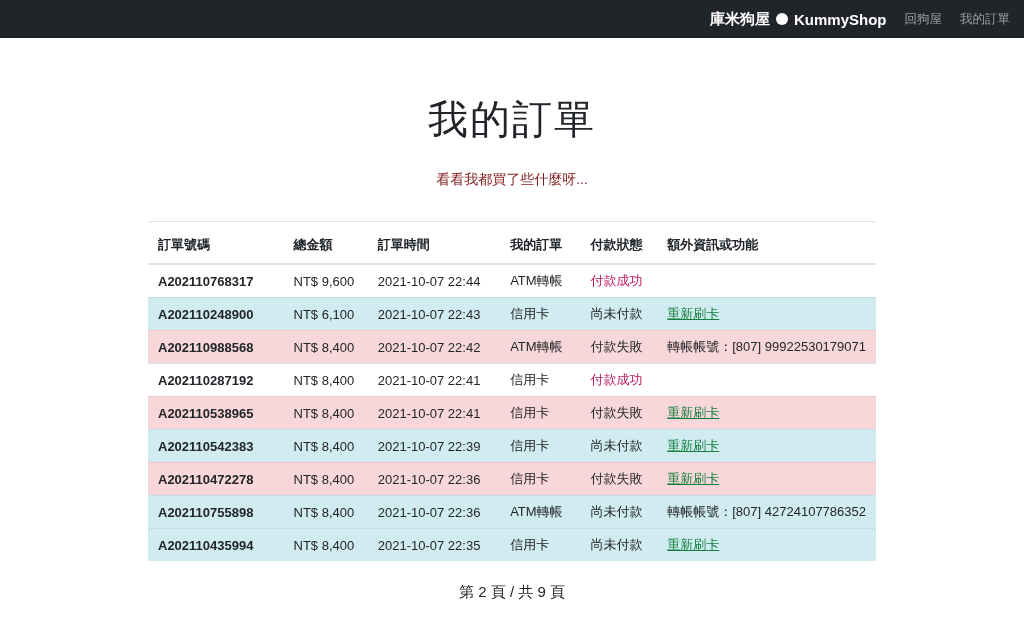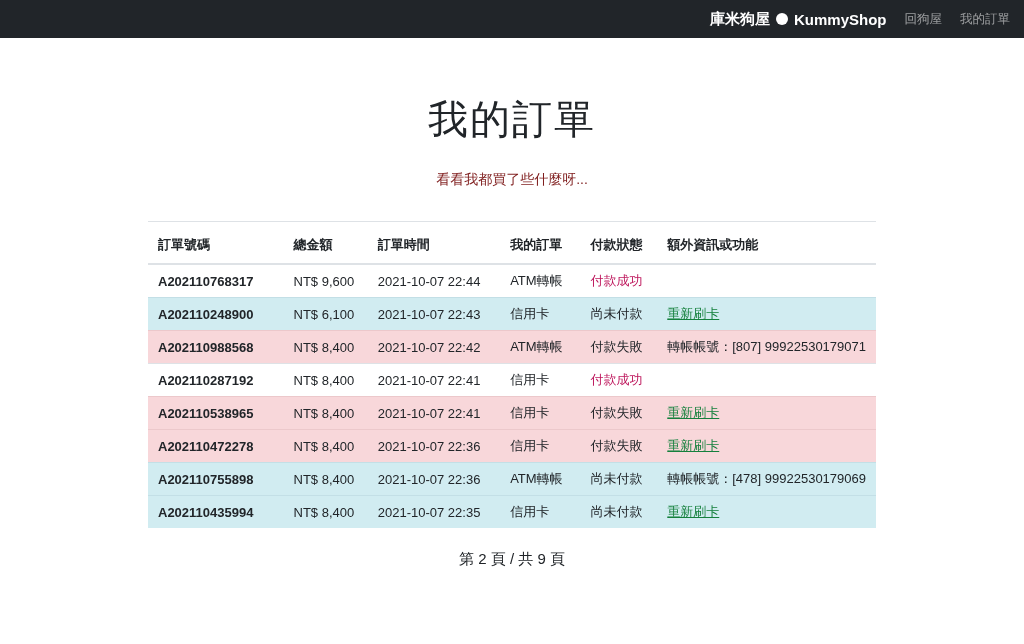--- a/index.html
+++ b/index.html
@@ -180,35 +180,43 @@
           <td class="col-extra"></td>
         </tr>
         <tr class="row-danger">
           <th class="col-id">A202110538965</th>
           <td class="col-amount">NT$ 8,400</td>
           <td class="col-time">2021-10-07 22:41</td>
           <td class="col-method">信用卡</td>
           <td class="col-status">付款失敗</td>
           <td class="col-extra"><a href="#">重新刷卡</a></td>
         </tr>
+        <tr class="row-info">
+          <th class="col-id">A202110542383</th>
+          <td class="col-amount">NT$ 8,400</td>
+          <td class="col-time">2021-10-07 22:39</td>
+          <td class="col-method">信用卡</td>
+          <td class="col-status">尚未付款</td>
+          <td class="col-extra"><a href="#">重新刷卡</a></td>
+        </tr>
         <tr class="row-danger">
           <th class="col-id">A202110472278</th>
           <td class="col-amount">NT$ 8,400</td>
           <td class="col-time">2021-10-07 22:36</td>
           <td class="col-method">信用卡</td>
           <td class="col-status">付款失敗</td>
           <td class="col-extra"><a href="#">重新刷卡</a></td>
         </tr>
         <tr class="row-info">
           <th class="col-id">A202110755898</th>
           <td class="col-amount">NT$ 8,400</td>
           <td class="col-time">2021-10-07 22:36</td>
           <td class="col-method">ATM轉帳</td>
           <td class="col-status">尚未付款</td>
-          <td class="col-extra">轉帳帳號：[478] 99922530179069</td>
+          <td class="col-extra">轉帳帳號：[807] 42724107786352</td>
         </tr>
         <tr class="row-info">
           <th class="col-id">A202110435994</th>
           <td class="col-amount">NT$ 8,400</td>
           <td class="col-time">2021-10-07 22:35</td>
           <td class="col-method">信用卡</td>
           <td class="col-status">尚未付款</td>
           <td class="col-extra"><a href="#">重新刷卡</a></td>
         </tr>
       </tbody>

